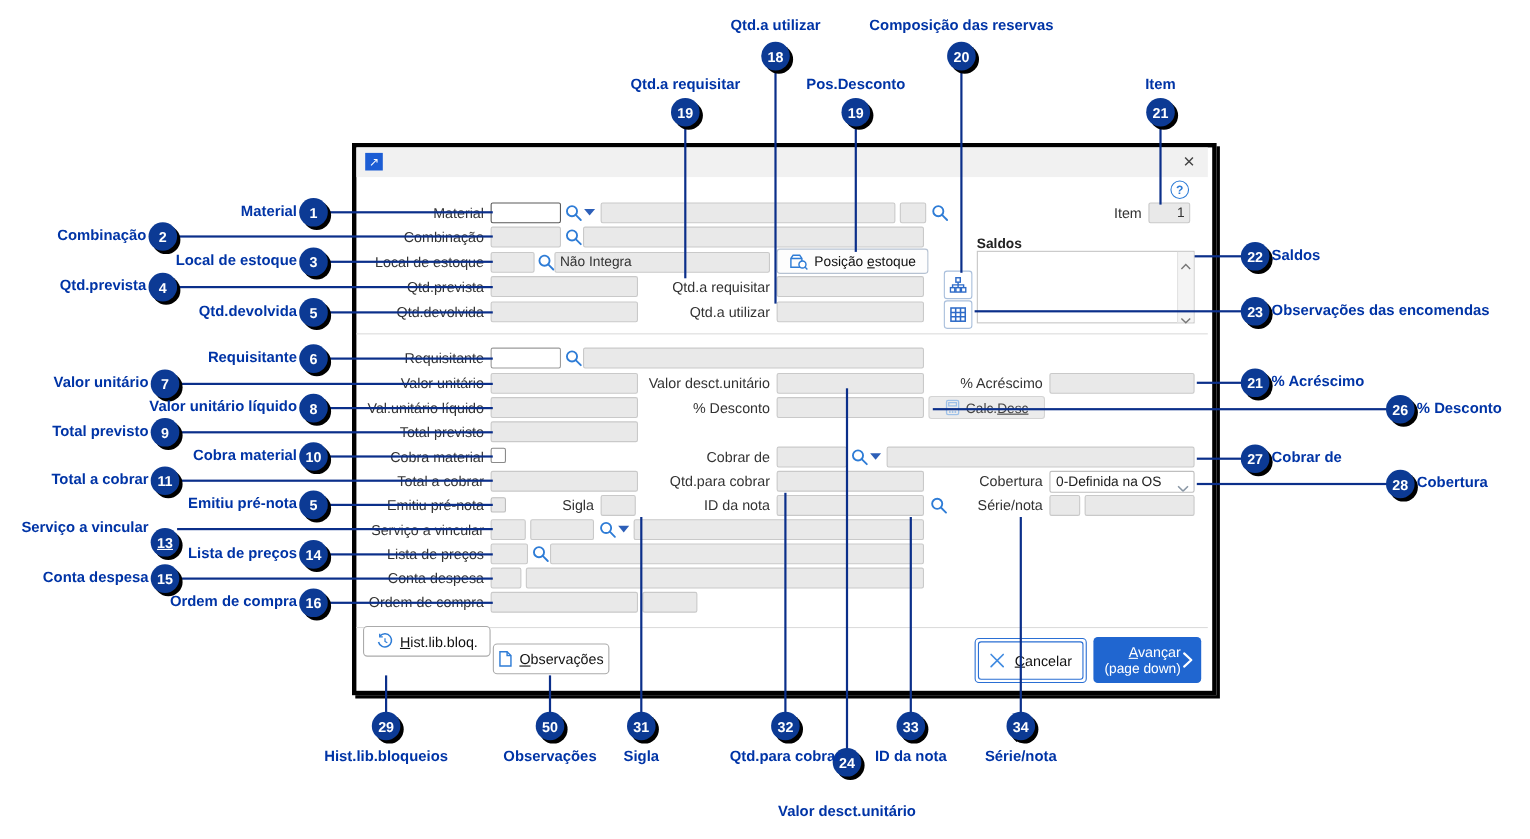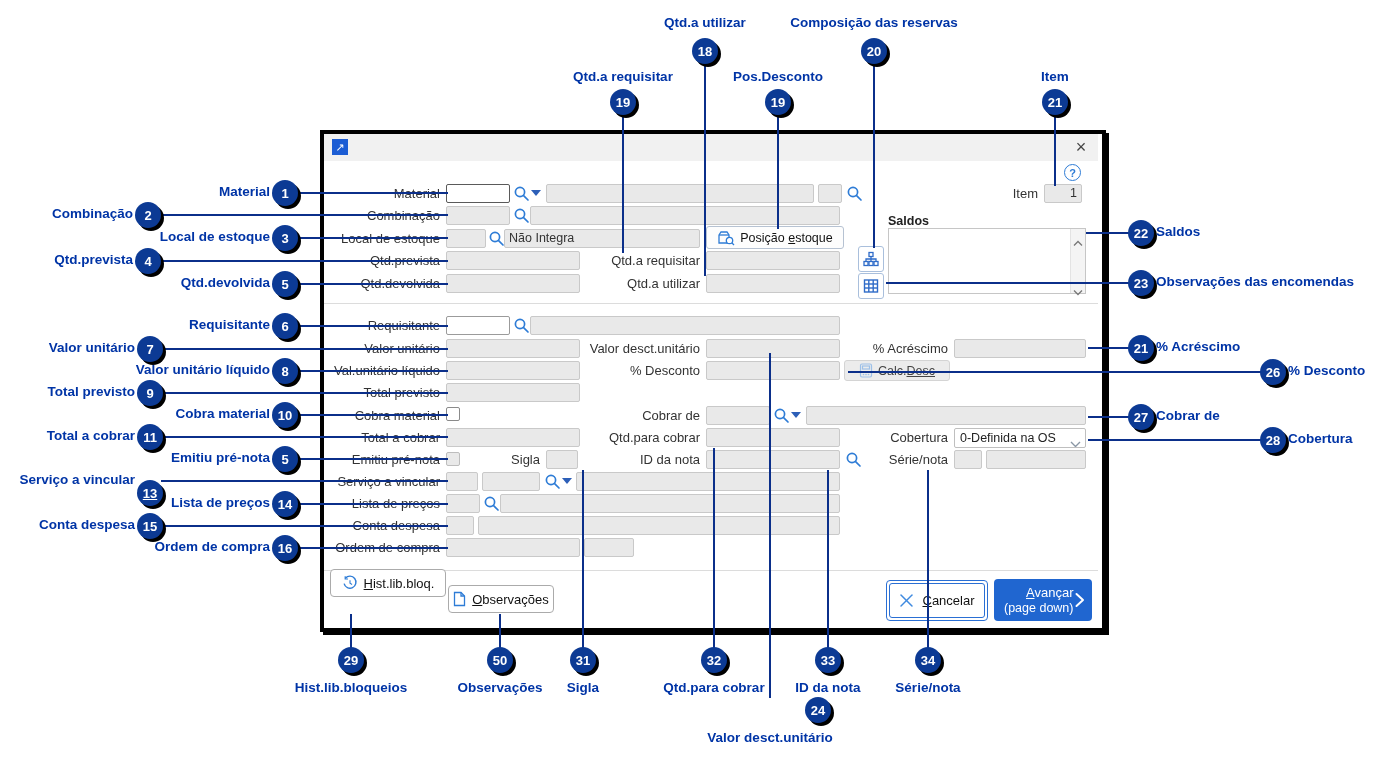--- a/index.html
+++ b/index.html
@@ -380,21 +380,21 @@
       <div class="co-line" style="left: 848px; top: 371px; width: 414px; height: 2px;"></div>
       <div class="co-badge" style="left: 1260px; top: 359px;">26</div>
       <div class="co-label" style="left: 1288px; top: 363px;">% Desconto</div>
       <div class="co-line" style="left: 1088px; top: 416px; width: 42px; height: 2px;"></div>
       <div class="co-badge" style="left: 1128px; top: 404px;">27</div>
       <div class="co-label" style="left: 1156px; top: 408px;">Cobrar de</div>
       <div class="co-line" style="left: 1088px; top: 439px; width: 174px; height: 2px;"></div>
       <div class="co-badge" style="left: 1260px; top: 427px; text-align: right;">28</div>
       <div class="co-label" style="left: 1288px; top: 431px;">Cobertura</div>
       <div class="co-line" style="left: 769px; top: 353px; width: 2px; height: 345px;"></div>
-      <div class="co-badge" style="left: 757px; top: 697px; margin-left: 48px;">24</div>
+      <div class="co-badge" style="left: 757px; top: 680px;">24</div>
       <div class="co-label center" style="left: 770px; top: 730px;">Valor desct.unitário</div>
       <div class="co-line" style="left: 350px; top: 614px; width: 2px; height: 34px;"></div>
       <div class="co-badge" style="left: 338px; top: 647px;">29</div>
       <div class="co-label center" style="left: 351px; top: 680px;">Hist.lib.bloqueios</div>
       <div class="co-line" style="left: 499px; top: 614px; width: 2px; height: 34px;"></div>
       <div class="co-badge" style="left: 487px; top: 647px;">50</div>
       <div class="co-label center" style="left: 500px; top: 680px;">Observações</div>
       <div class="co-line" style="left: 582px; top: 470px; width: 2px; height: 178px;"></div>
       <div class="co-badge" style="left: 570px; top: 647px;">31</div>
       <div class="co-label center" style="left: 583px; top: 680px;">Sigla</div>

